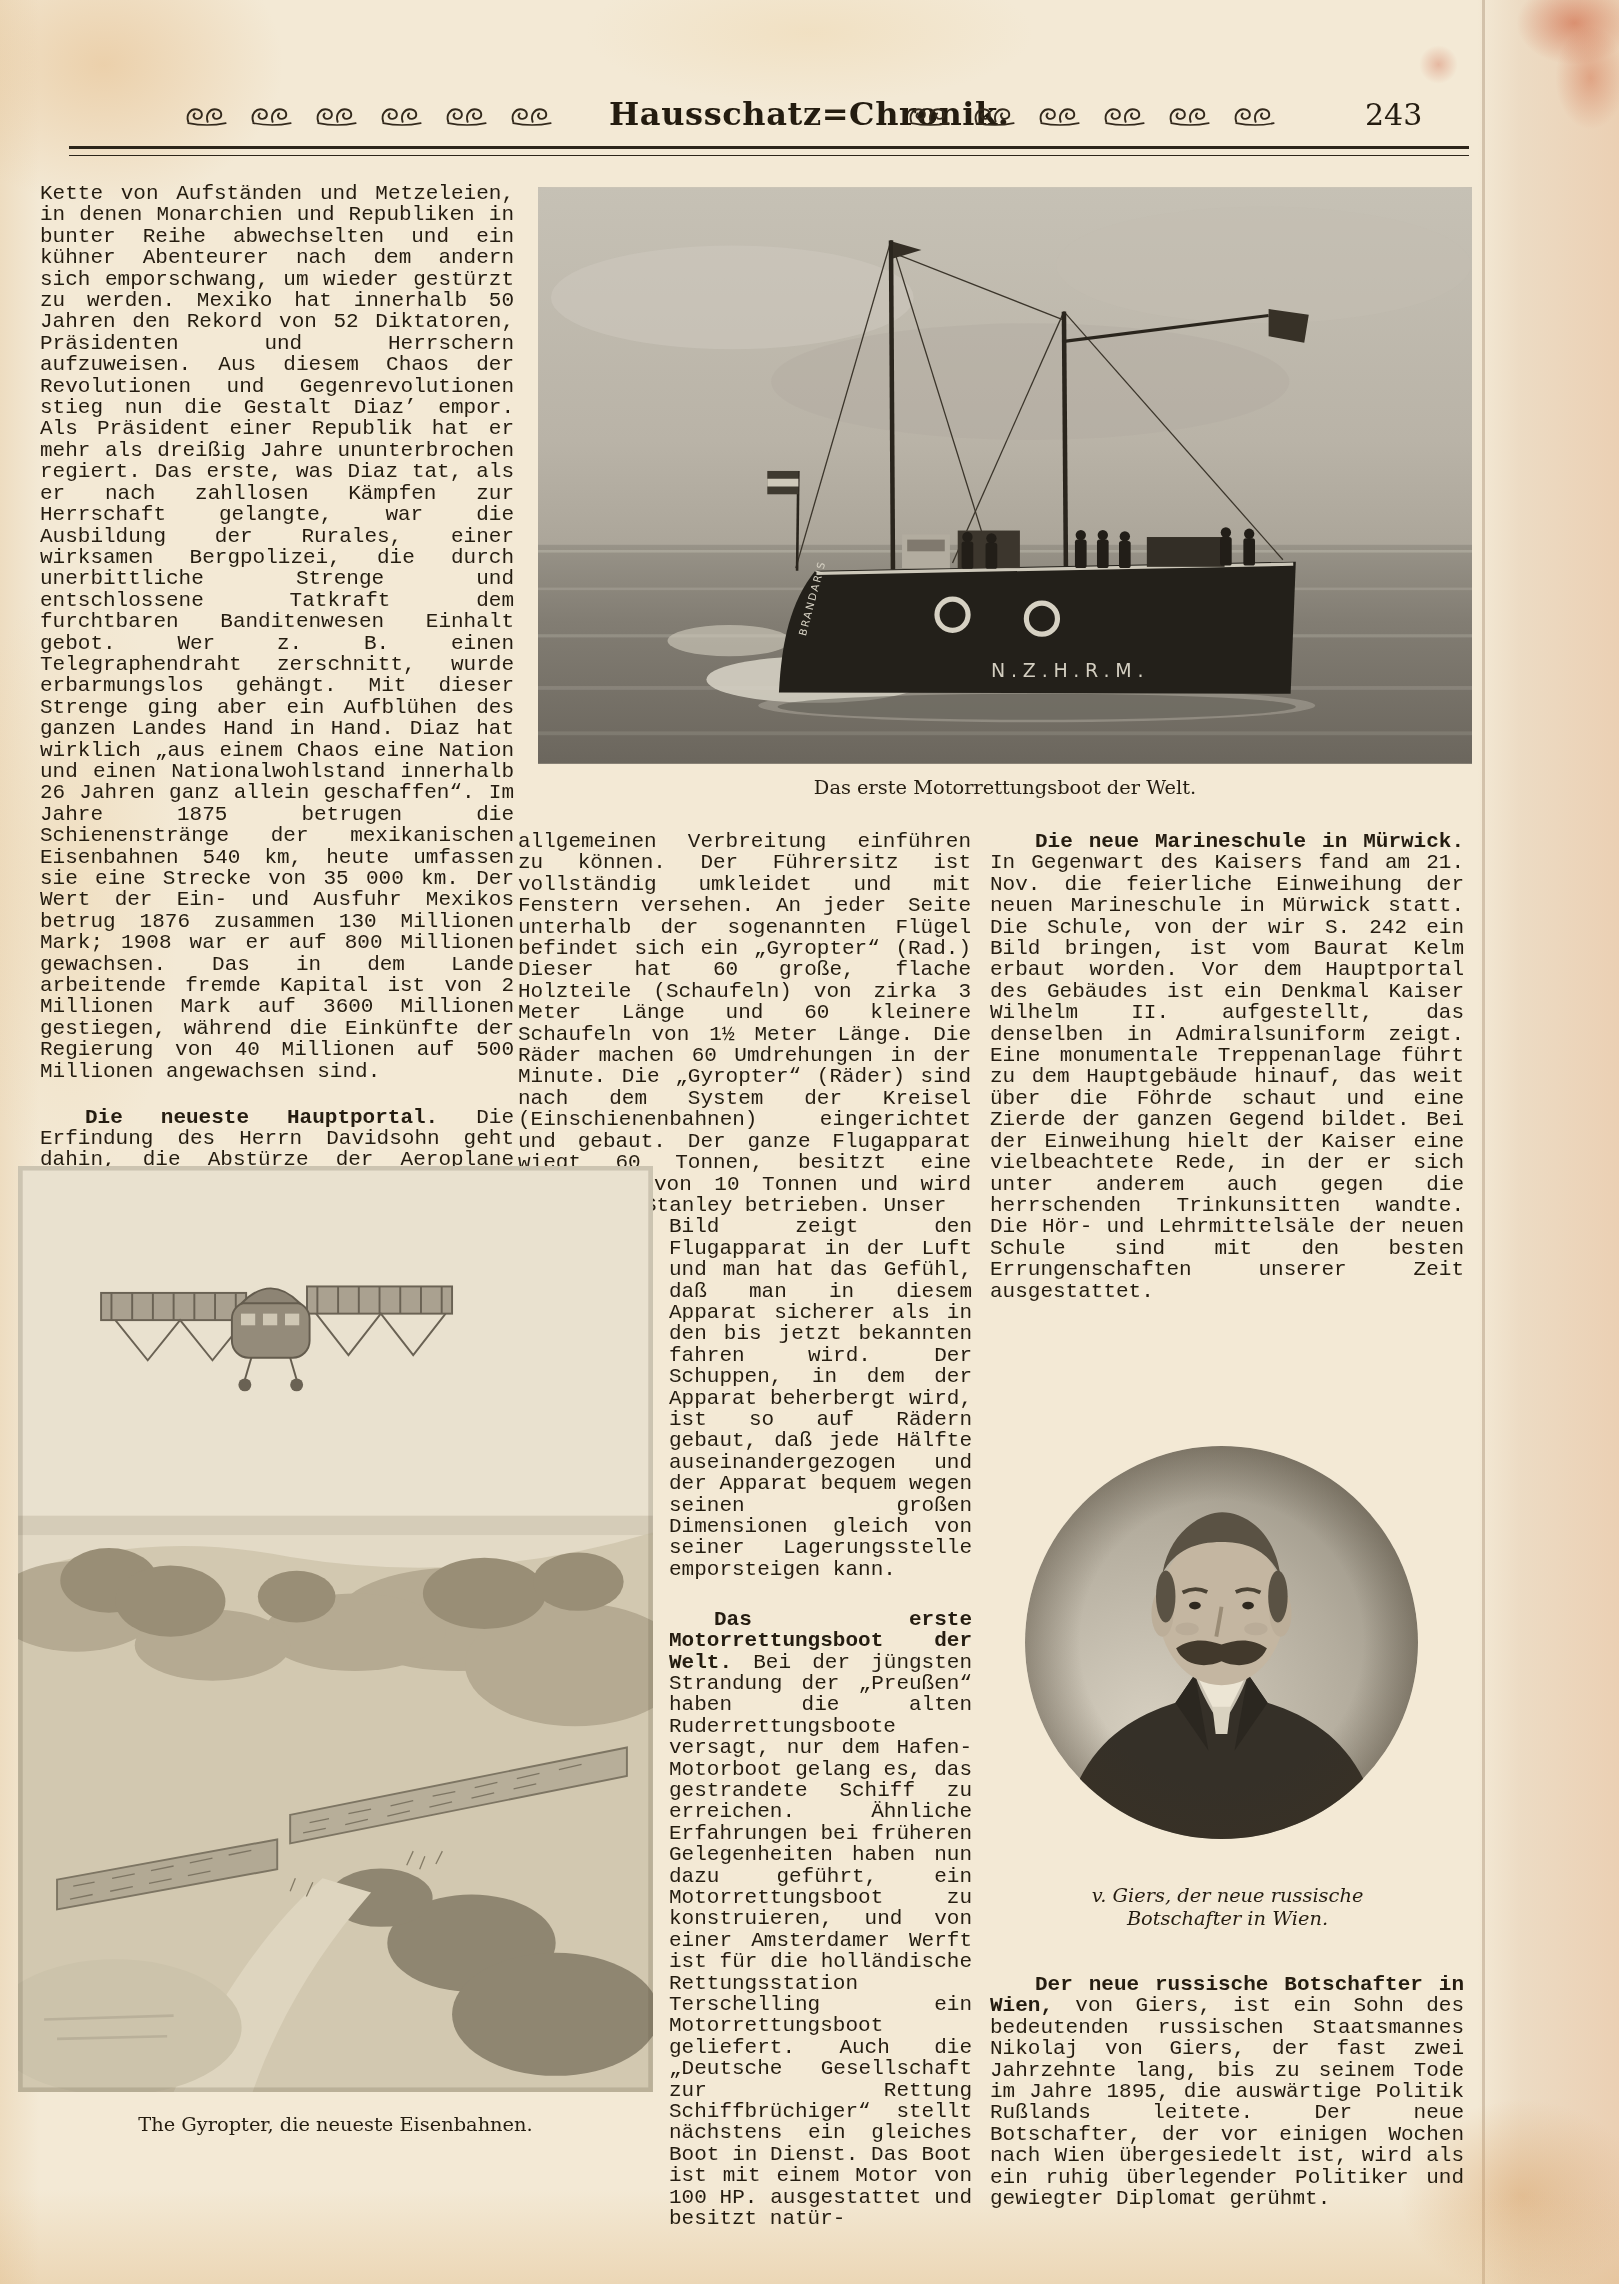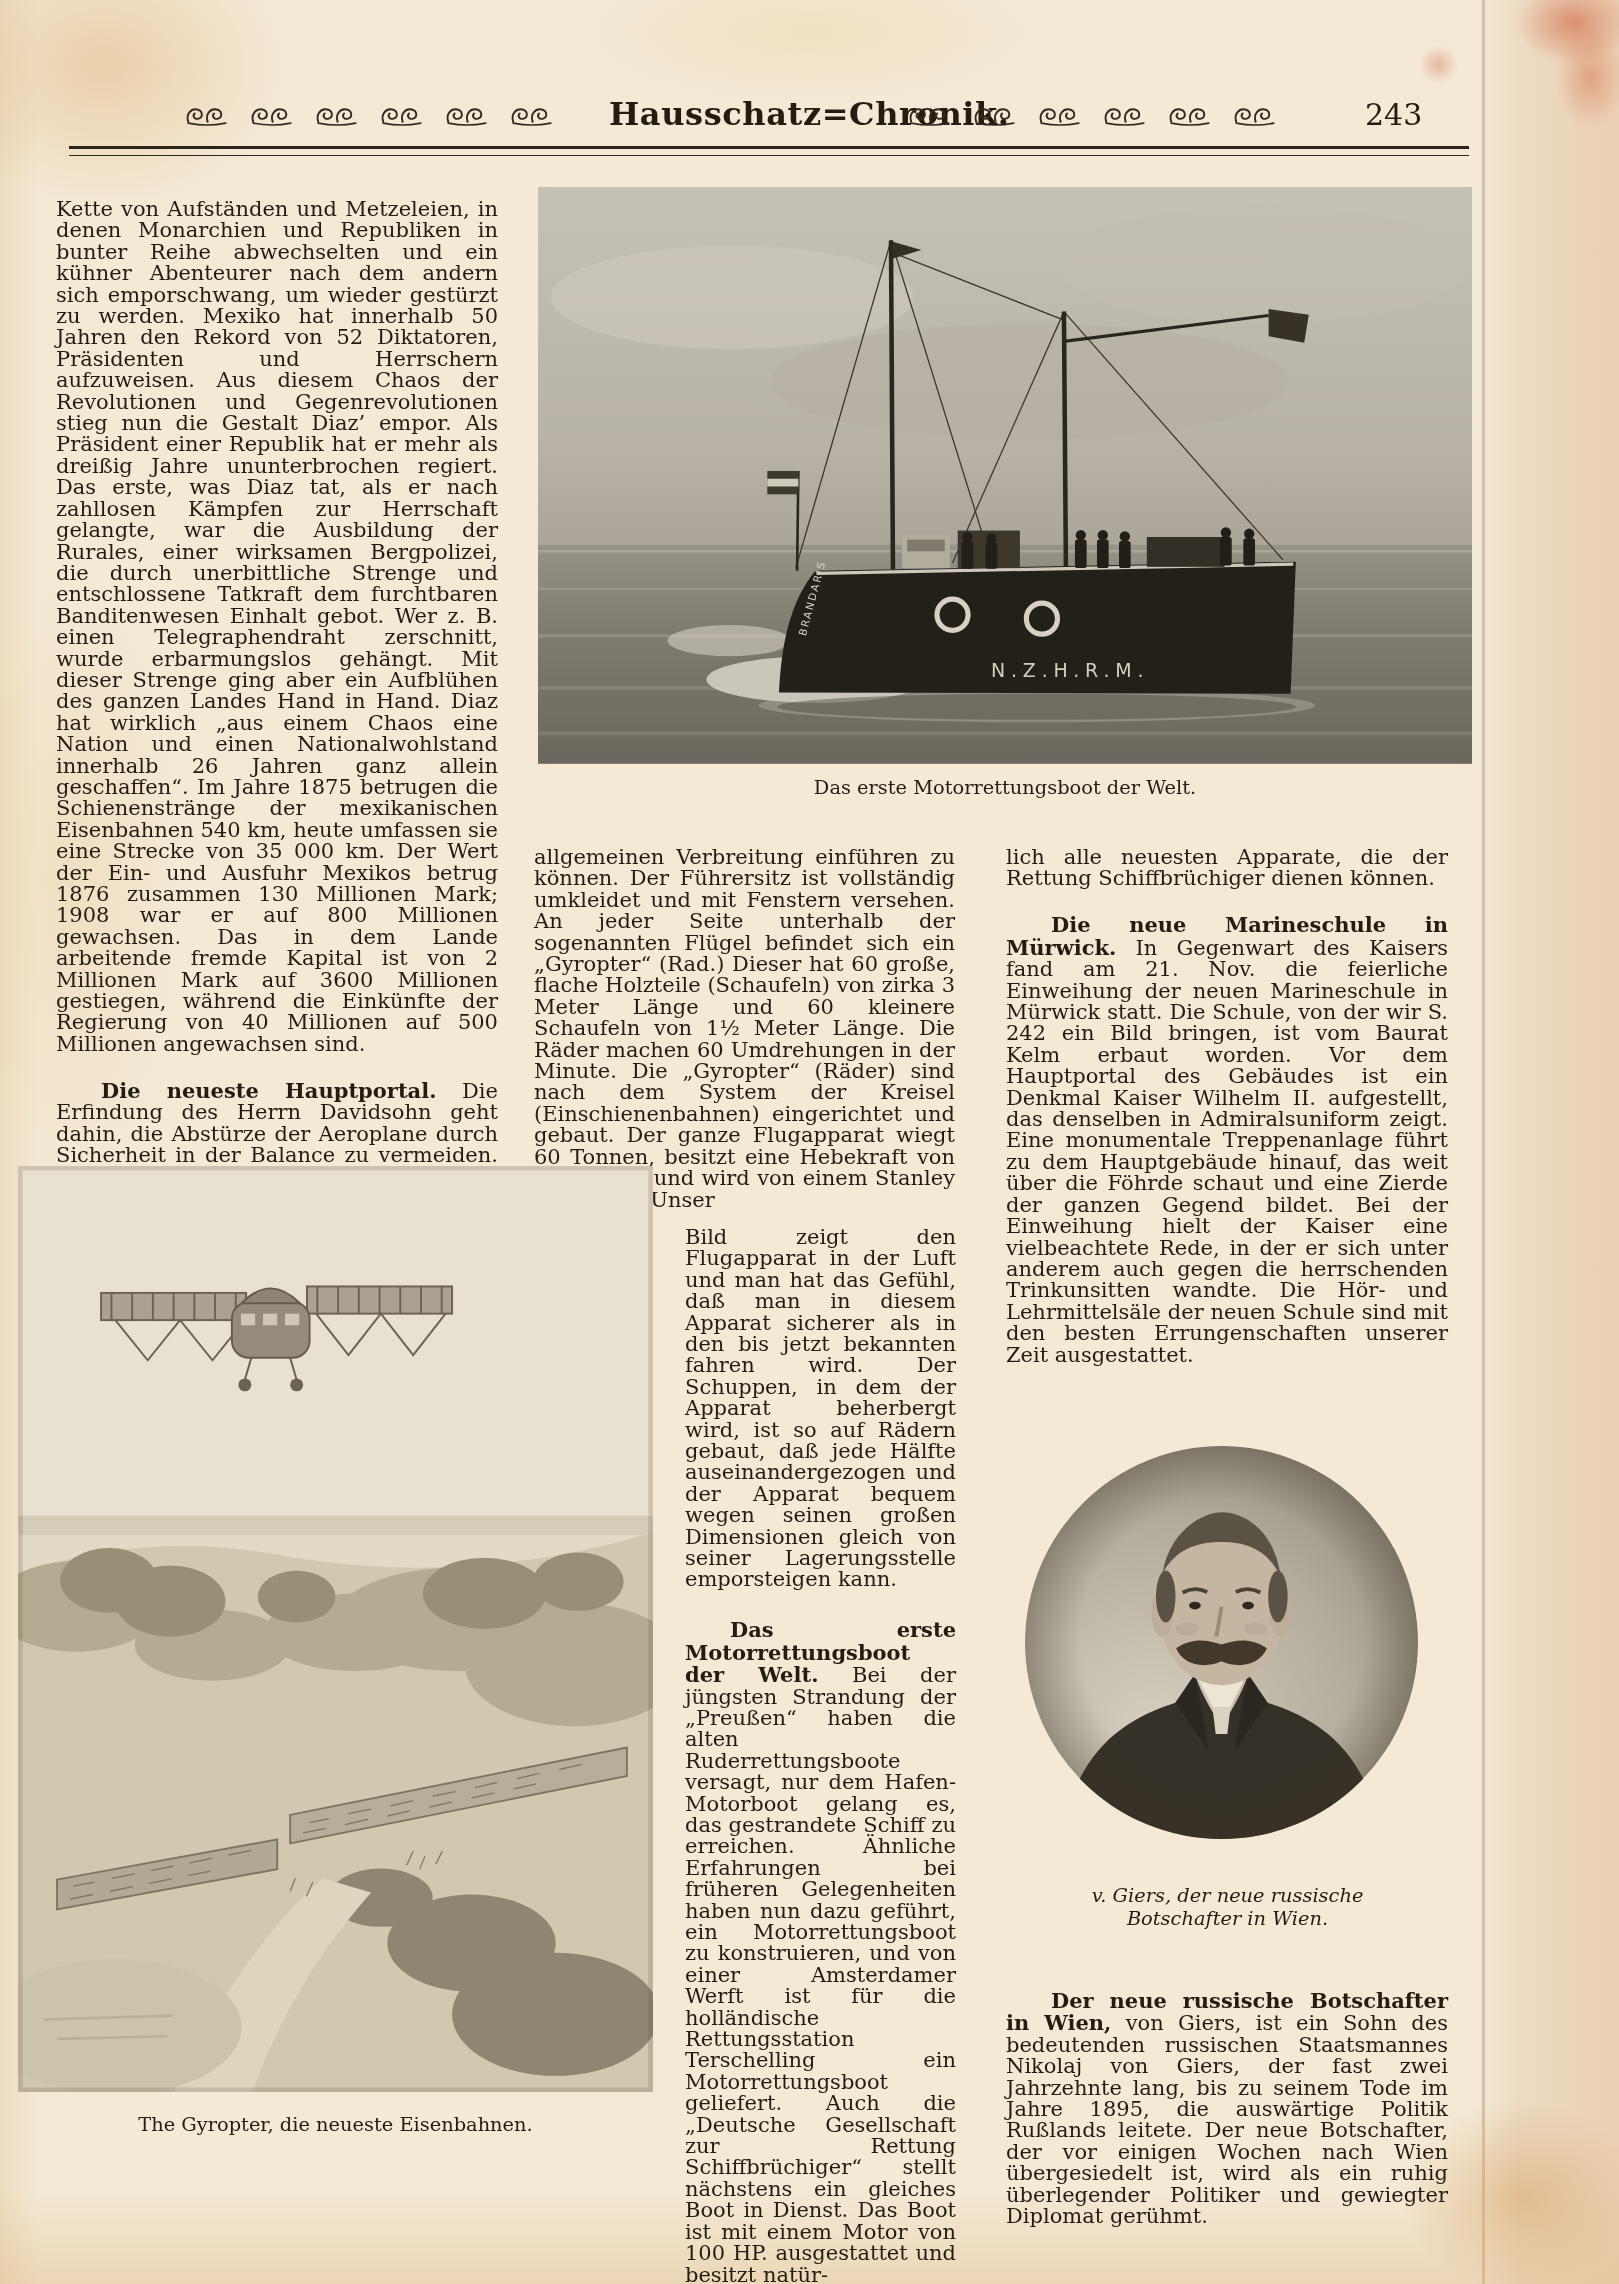--- a/index.html
+++ b/index.html
@@ -16,21 +16,21 @@
   .orn{width:48px;height:22px;display:block;}
   .masthead-title{
     position:absolute;left:609px;top:95px;width:285px;text-align:center;
     font-size:32px;font-weight:bold;letter-spacing:0.6px;white-space:nowrap;
   }
   .page-number{position:absolute;left:1365px;top:97px;width:65px;font-size:30px;}
   .head-rule{position:absolute;left:69px;top:146px;width:1400px;height:5.8px;
     border-top:3.2px solid #2c251a;border-bottom:1.3px solid #2c251a;}
   
   .col{position:absolute;text-align:justify;font-size:21px;line-height:21.4px;}
-  .col p{margin:16px;}
+  .col p{margin:0;font-family:Liberation Mono, monospace;}
   .col p + p{margin-top:24.6px;}
   .indent{text-indent:45px;}
   .runin{font-weight:bold;}
   .narrow{margin-left:151px;width:303px;margin-top:0;}
   .narrow p + p{margin-top:28.5px;}
   
   .figure{position:absolute;}
   .figure svg{display:block;}
   .caption{position:absolute;text-align:center;font-size:19.4px;line-height:23px;}
   .boat-label{position:absolute;font-family:"DejaVu Sans",sans-serif;color:#d8d3c5;}
@@ -266,21 +266,20 @@
       </g>
       <g stroke="#847b66" stroke-width="2">
         <path d="M600 1080 l10 -22 M620 1086 l8 -20 M645 1078 l10 -20 M420 1120 l8 -20 M445 1128 l10 -22"></path>
       </g>
       <rect width="980" height="1430" fill="none" stroke="rgba(90,80,60,0.2)" stroke-width="14"></rect>
     </svg>
   </div>
   <div class="caption" style="left:18px;top:2113px;width:635px;">The Gyropter, die neueste Eisenbahnen.</div>
 
   <div class="col" style="left:990px;top:831px;width:474px;">
-    <p>lich alle neuesten Apparate, die der Rettung Schiffbrüchiger dienen können.</p>
     <p class="indent"><span class="runin">Die neue Marineschule in Mürwick.</span> <span>In Gegenwart des Kaisers fand am 21. Nov. die feierliche Einweihung der neuen Marineschule in Mürwick statt. Die Schule, von der wir S. 242 ein Bild bringen, ist vom Baurat Kelm erbaut worden. Vor dem Hauptportal des Gebäudes ist ein Denkmal Kaiser Wilhelm II. aufgestellt, das denselben in Admiralsuniform zeigt. Eine monumentale Treppenanlage führt zu dem Hauptgebäude hinauf, das weit über die Föhrde schaut und eine Zierde der ganzen Gegend bildet. Bei der Einweihung hielt der Kaiser eine vielbeachtete Rede, in der er sich unter anderem auch gegen die herrschenden Trinkunsitten wandte. Die Hör- und Lehrmittelsäle der neuen Schule sind mit den besten Errungenschaften unserer Zeit ausgestattet.</span></p>
   </div>
 
   <div class="figure" style="left:1025px;top:1446px;width:393px;height:393px;">
     <svg viewBox="0 0 606 606" width="393" height="393">
       <defs>
         <radialGradient id="pbg" cx="0.32" cy="0.72" r="0.95">
           <stop offset="0" stop-color="#d6cfc0"></stop>
             <stop offset="0.55" stop-color="#b3ac9d"></stop>
             <stop offset="1" stop-color="#8a8476"></stop>

